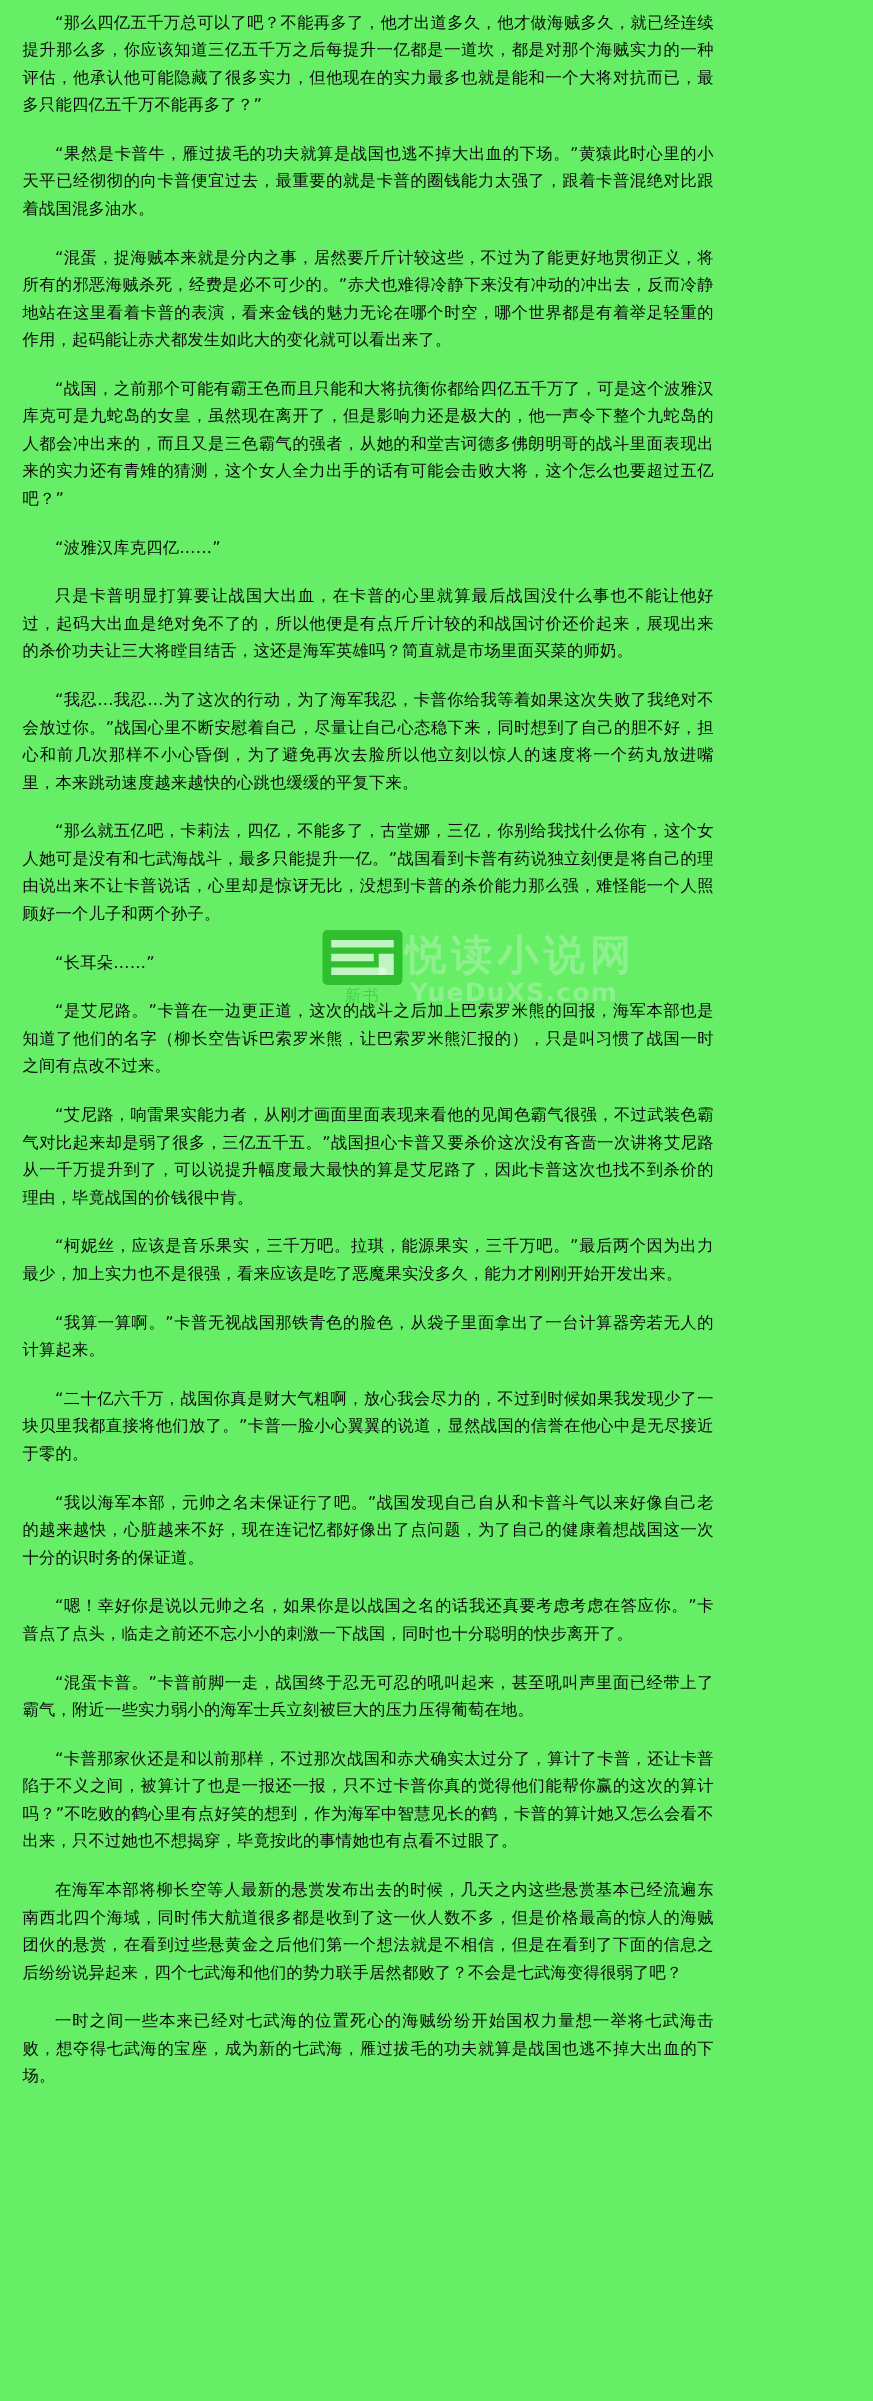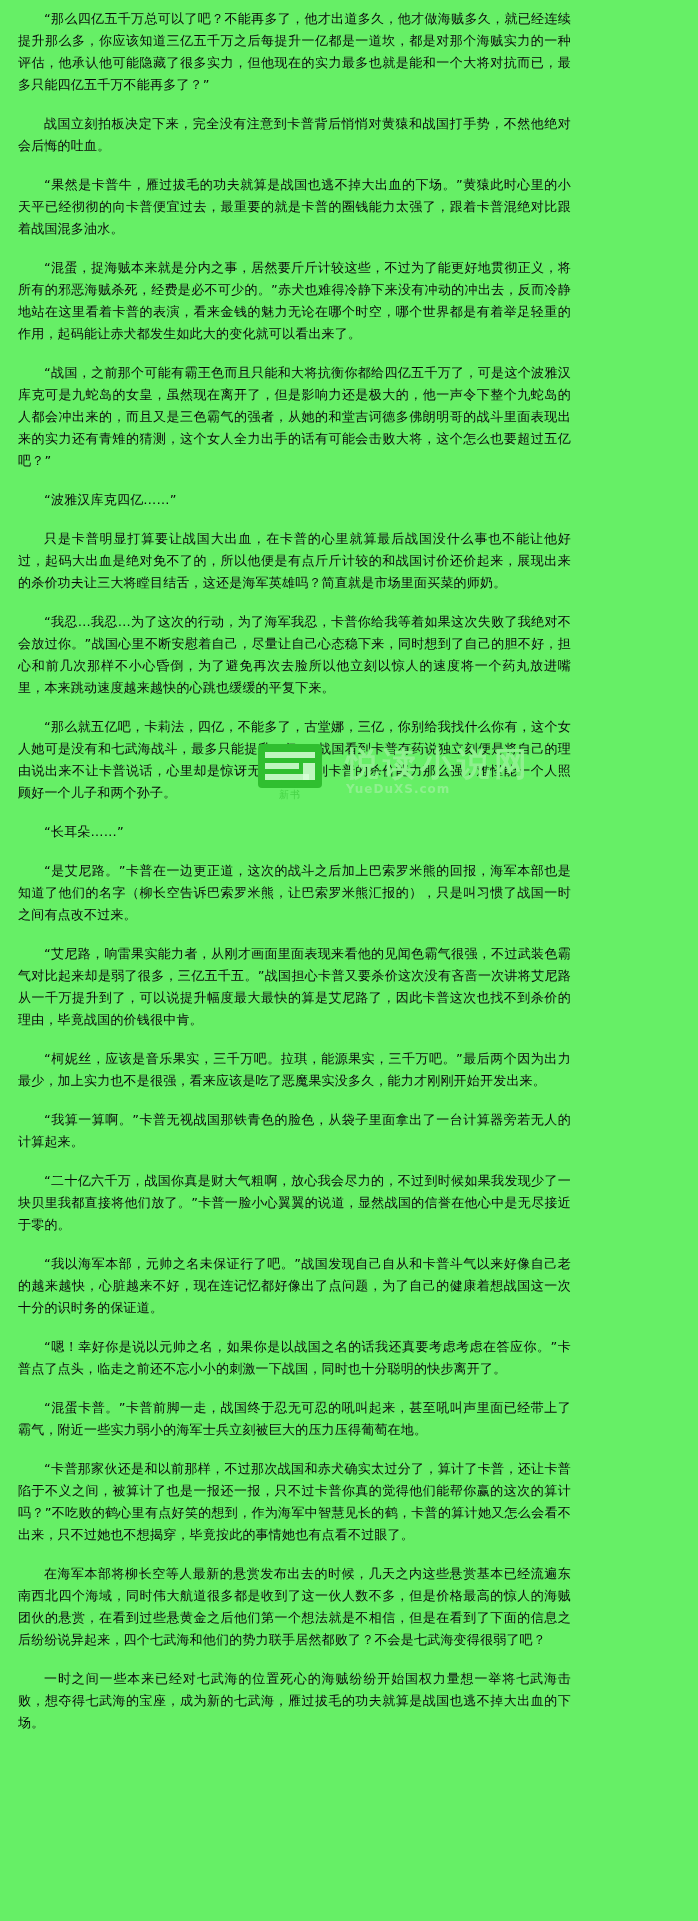--- a/index.html
+++ b/index.html
@@ -59,53 +59,52 @@
   #watermark .wm-logo .b1 { left: 7px;  top: 8px;  width: 50px; height: 6px; }
   #watermark .wm-logo .b2 { left: 7px;  top: 19px; width: 34px; height: 6px; }
   #watermark .wm-logo .b3 { left: 7px;  top: 30px; width: 44px; height: 6px; }
   #watermark .wm-logo .b4 { left: 45px; top: 19px; width: 12px; height: 17px; }
   #watermark .wm-sub {
     position: absolute;
     left: 0;
     top: 44px;
     width: 64px;
     text-align: center;
-    font-size: 10px;
+    font-size: 13px;
     color: #46d246;
     letter-spacing: 1px;
   }
   #watermark .wm-title {
     position: absolute;
-    left: 88px;
+    left: 66px;
     top: -2px;
     font-size: 33px;
     font-weight: bold;
     color: #8ff08f;
     letter-spacing: 4px;
     white-space: nowrap;
   }
   #watermark .wm-url {
     position: absolute;
-    left: 88px;
+    left: 70px;
     top: 38px;
-    font-size: 12px;
+    font-size: 20px;
     font-weight: bold;
     color: #8ff08f;
     letter-spacing: 1px;
     white-space: nowrap;
   }
 </style>
 </head>
 <body style="background: rgb(102, 239, 102);">
 
 <div id="page" style="background: rgb(102, 239, 102);">
 
   <div id="content">
       <p class="para">“那么四亿五千万总可以了吧？不能再多了，他才出道多久，他才做海贼多久，就已经连续提升那么多，你应该知道三亿五千万之后每提升一亿都是一道坎，都是对那个海贼实力的一种评估，他承认他可能隐藏了很多实力，但他现在的实力最多也就是能和一个大将对抗而已，最多只能四亿五千万不能再多了？”</p>
-      <p class="para">战国立刻拍板决定下来，完全没有注意到卡普背后悄悄对黄猿和战国打手势，不然他绝对会后悔的吐血。</p>
       <p class="para">“果然是卡普牛，雁过拔毛的功夫就算是战国也逃不掉大出血的下场。”黄猿此时心里的小天平已经彻彻的向卡普便宜过去，最重要的就是卡普的圈钱能力太强了，跟着卡普混绝对比跟着战国混多油水。</p>
       <p class="para">“混蛋，捉海贼本来就是分内之事，居然要斤斤计较这些，不过为了能更好地贯彻正义，将所有的邪恶海贼杀死，经费是必不可少的。”赤犬也难得冷静下来没有冲动的冲出去，反而冷静地站在这里看着卡普的表演，看来金钱的魅力无论在哪个时空，哪个世界都是有着举足轻重的作用，起码能让赤犬都发生如此大的变化就可以看出来了。</p>
       <p class="para">“战国，之前那个可能有霸王色而且只能和大将抗衡你都给四亿五千万了，可是这个波雅汉库克可是九蛇岛的女皇，虽然现在离开了，但是影响力还是极大的，他一声令下整个九蛇岛的人都会冲出来的，而且又是三色霸气的强者，从她的和堂吉诃德多佛朗明哥的战斗里面表现出来的实力还有青雉的猜测，这个女人全力出手的话有可能会击败大将，这个怎么也要超过五亿吧？”</p>
       <p class="para">“波雅汉库克四亿……”</p>
       <p class="para">只是卡普明显打算要让战国大出血，在卡普的心里就算最后战国没什么事也不能让他好过，起码大出血是绝对免不了的，所以他便是有点斤斤计较的和战国讨价还价起来，展现出来的杀价功夫让三大将瞠目结舌，这还是海军英雄吗？简直就是市场里面买菜的师奶。</p>
       <p class="para">“我忍…我忍…为了这次的行动，为了海军我忍，卡普你给我等着如果这次失败了我绝对不会放过你。”战国心里不断安慰着自己，尽量让自己心态稳下来，同时想到了自己的胆不好，担心和前几次那样不小心昏倒，为了避免再次去脸所以他立刻以惊人的速度将一个药丸放进嘴里，本来跳动速度越来越快的心跳也缓缓的平复下来。</p>
       <p class="para">“那么就五亿吧，卡莉法，四亿，不能多了，古堂娜，三亿，你别给我找什么你有，这个女人她可是没有和七武海战斗，最多只能提升一亿。”战国看到卡普有药说独立刻便是将自己的理由说出来不让卡普说话，心里却是惊讶无比，没想到卡普的杀价能力那么强，难怪能一个人照顾好一个儿子和两个孙子。</p>
       <p class="para">“长耳朵……”</p>
       <p class="para">“是艾尼路。”卡普在一边更正道，这次的战斗之后加上巴索罗米熊的回报，海军本部也是知道了他们的名字（柳长空告诉巴索罗米熊，让巴索罗米熊汇报的），只是叫习惯了战国一时之间有点改不过来。</p>
       <p class="para">“艾尼路，响雷果实能力者，从刚才画面里面表现来看他的见闻色霸气很强，不过武装色霸气对比起来却是弱了很多，三亿五千五。”战国担心卡普又要杀价这次没有吝啬一次讲将艾尼路从一千万提升到了，可以说提升幅度最大最快的算是艾尼路了，因此卡普这次也找不到杀价的理由，毕竟战国的价钱很中肯。</p>

